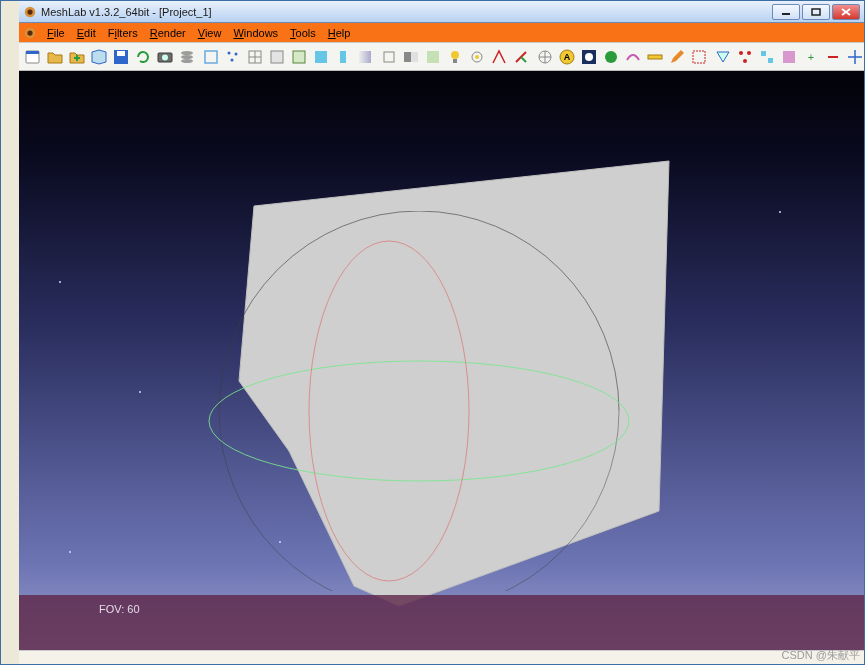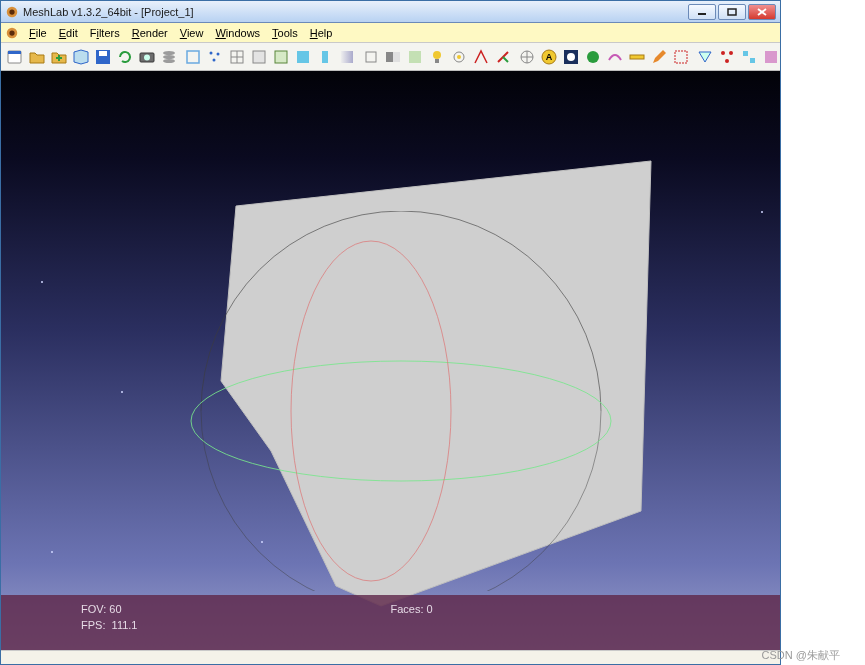--- a/index.html
+++ b/index.html
@@ -1,28 +1,28 @@
 <!DOCTYPE html>
 <html><head>
 <meta charset="utf-8">
 <style>
 * { margin: 0; padding: 0; box-sizing: border-box; font-family: "Segoe UI", Tahoma, sans-serif; }
 html, body { width: 865px; height: 665px; overflow: hidden; }
-.window { width: 781px; height: 665px; display: flex; flex-direction: column; border: 1px solid #3a6ea5; background: #ece9d8; }
+.window { width: 865px; height: 665px; display: flex; flex-direction: column; border: 1px solid #3a6ea5; background: #ece9d8; padding-left: 18px; }
 
 
 .titlebar { height: 22px; background: linear-gradient(#e8f0fb,#b8d2f2); display: flex; align-items: center; padding: 0 4px; font-size: 11px; border-bottom: 1px solid #6b8ab8; }
 .titlebar .app-icon { width: 14px; height: 14px; margin-right: 4px; }
 .titlebar .title { flex: 0 0 auto; color: #1a1a1a; }
 .titlebar .spacer { flex: 1; }
 .tb-btn { width: 28px; height: 16px; margin-left: 2px; border: 1px solid #6b8ab8; background: linear-gradient(#f5f9ff,#cfe0f6); border-radius: 2px; display: flex; align-items: center; justify-content: center; font-size: 10px; color: #1a1a1a; cursor: default; }
 .tb-btn.close { background: linear-gradient(#f08f8f,#d43a2f); color: #fff; }
 
 
-.menubar { height: 20px; background: #fef9c3; display: flex; align-items: center; padding: 0 4px; font-size: 11px; border-bottom: 1px solid #c9c9c9; }
+.menubar { height: 20px; background: #f97316; display: flex; align-items: center; padding: 0 4px; font-size: 11px; border-bottom: 1px solid #c9c9c9; }
 .menubar .mdi-icon { width: 14px; height: 14px; margin-right: 4px; }
 .menubar .menu-item { padding: 2px 6px; color: #000; cursor: default; }
 .menubar .menu-item u { text-decoration: underline; }
 
 
 .toolbar { height: 28px; background: #f4f4f0; border-bottom: 1px solid #bdbdbd; display: flex; align-items: center; padding: 0 4px; gap: 2px; position: relative; overflow: hidden; }
 .tool-btn { width: 22px; height: 22px; border: 1px solid transparent; display: flex; align-items: center; justify-content: center; cursor: default; }
 .tool-sep { width: 6px; height: 22px; }
 .tool-btn svg { width: 18px; height: 18px; }
 
@@ -35,21 +35,21 @@
 
 
 .status-bar { position: absolute; left: 0; right: 0; bottom: 0; height: 55px; background: rgba(95,40,75,.82); color: #e6dbe6; font-size: 11px; display: flex; padding: 8px 80px 8px 80px; }
 .status-col { flex: 1; display: flex; flex-direction: column; gap: 2px; line-height: 1.25; }
 .status-row { white-space: nowrap; }
 
 
 .bottom-strip { height: 14px; background: #f4f2e9; border-top: 1px solid #c9c9c9; }
 
 
-.watermark { position: absolute; right: 25px; bottom: 2px; font-size: 11px; color: #9a9a9a; }
+.watermark { position: absolute; right: 5px; bottom: 2px; font-size: 11px; color: #9a9a9a; }
 
 
 .ic-folder{fill:#e6b84b;stroke:#a87b15}
 .ic-cam{fill:#6d6d6d;stroke:#3a3a3a}
 .ic-blue{fill:#2f66c9}
 .ic-green{fill:#2a9c3d}
 .ic-red{fill:#c22}
 .ic-yel{fill:#f0c830}
 .ic-cyan{fill:#66c6e6}
 .ic-mag{fill:#c65ab5}
@@ -350,23 +350,21 @@
     <svg class="trackball-arcs" width="520" height="380">
       <path d="M60,200 A200,200 0 0 1 460,200" fill="none" stroke="rgba(60,60,60,.6)" stroke-width="1"></path>
       <path d="M60,200 A200,200 0 0 0 460,200" fill="none" stroke="rgba(60,60,60,.45)" stroke-width="1"></path>
       <ellipse cx="260" cy="210" rx="210" ry="60" fill="none" stroke="rgba(120,230,140,.85)" stroke-width="1"></ellipse>
       <ellipse cx="230" cy="200" rx="80" ry="170" fill="none" stroke="rgba(220,120,120,.75)" stroke-width="1"></ellipse>
     </svg>
 
     <div class="status-bar">
       <div class="status-col">
         <div class="status-row"><span>FOV:</span> <span>60</span></div>
-        <div class="status-row"><span>FPS:</span>&nbsp;&nbsp;<span>111.1</span></div>
       </div>
       <div class="status-col">
-        <div class="status-row"><span>Faces:</span> <span>0</span></div>
       </div>
     </div>
   </div>
 
   <div class="bottom-strip"></div>
   <span class="watermark">CSDN @朱献平</span>
 </div>
 
 </body></html>

